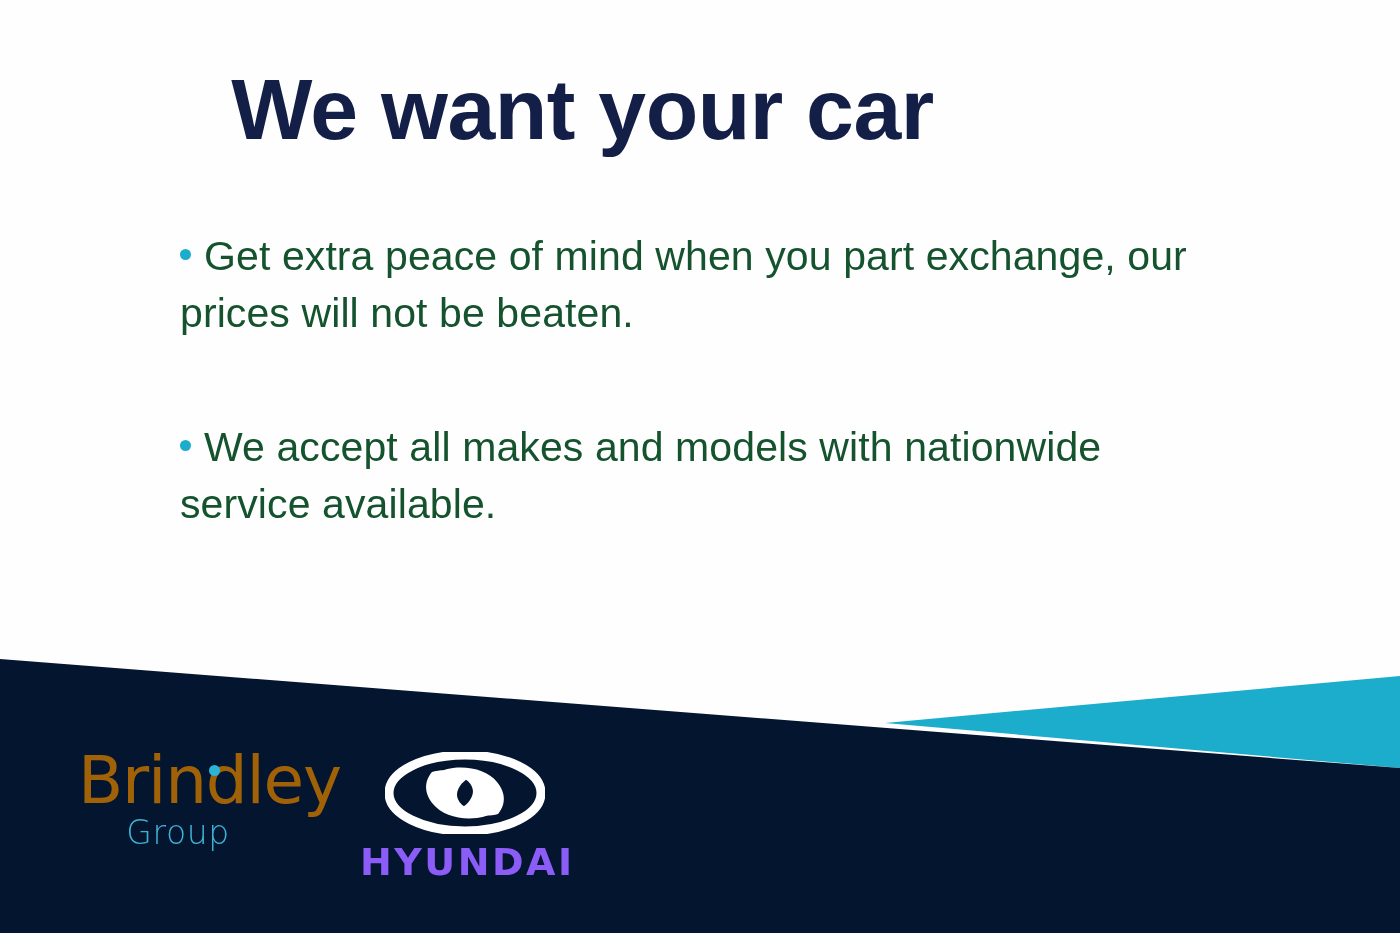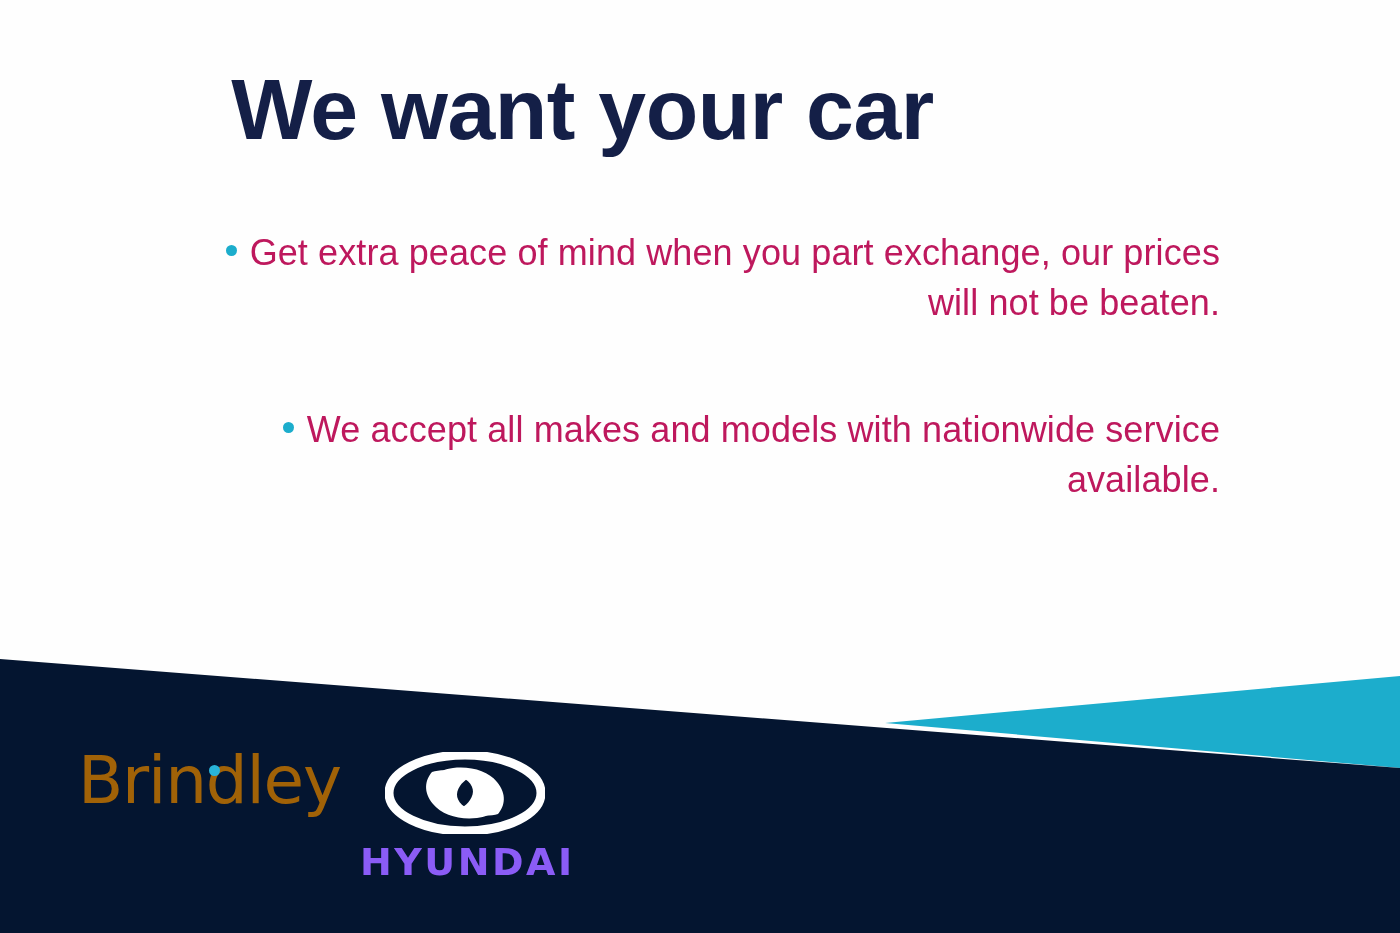--- a/index.html
+++ b/index.html
@@ -33,25 +33,25 @@
   }
 
   
   #bullets {
     position:absolute;
     left:180px; top:228px;
     width:1040px;
   }
 
   .bullet-item {
-    text-align:right;
-    font-size:36px;
+    text-align:left;
+    font-size:41px;
     font-weight:300;
     line-height:1.38;
-    color:#be185d;
+    color:#14532d;
     letter-spacing:0.1px;
   }
 
   .bullet-item + .bullet-item { margin-top:78px; }
 
   .bullet-dot {
     display:inline-block;
     width:11px; height:11px;
     border-radius:50%;
     background:#1cadcc;
@@ -153,20 +153,21 @@
     <polygon points="885,723 1400,676 1400,768" fill="#1cadcc"></polygon>
 
     <polygon points="0,659 1400,768 1400,933 0,933" fill="#041530"></polygon>
   </svg>
 
   <div id="logo-row">
 
     <div id="brindley-logo">
       <div id="brindley-wordmark">Brindley</div>
       <span id="brindley-i-dot"></span>
+      <div id="brindley-group">Group</div>
     </div>
 
     <div id="hyundai-logo">
       <svg id="hyundai-emblem" width="160" height="82" viewBox="0 0 160 82">
         <g>
           <ellipse cx="80" cy="41" rx="76" ry="38" fill="none" stroke="#ffffff" stroke-width="9"></ellipse>
           <path fill="#ffffff" d="
             M 47 20
             C 40 28, 38 40, 48 52
             C 57 63, 74 68, 92 66

